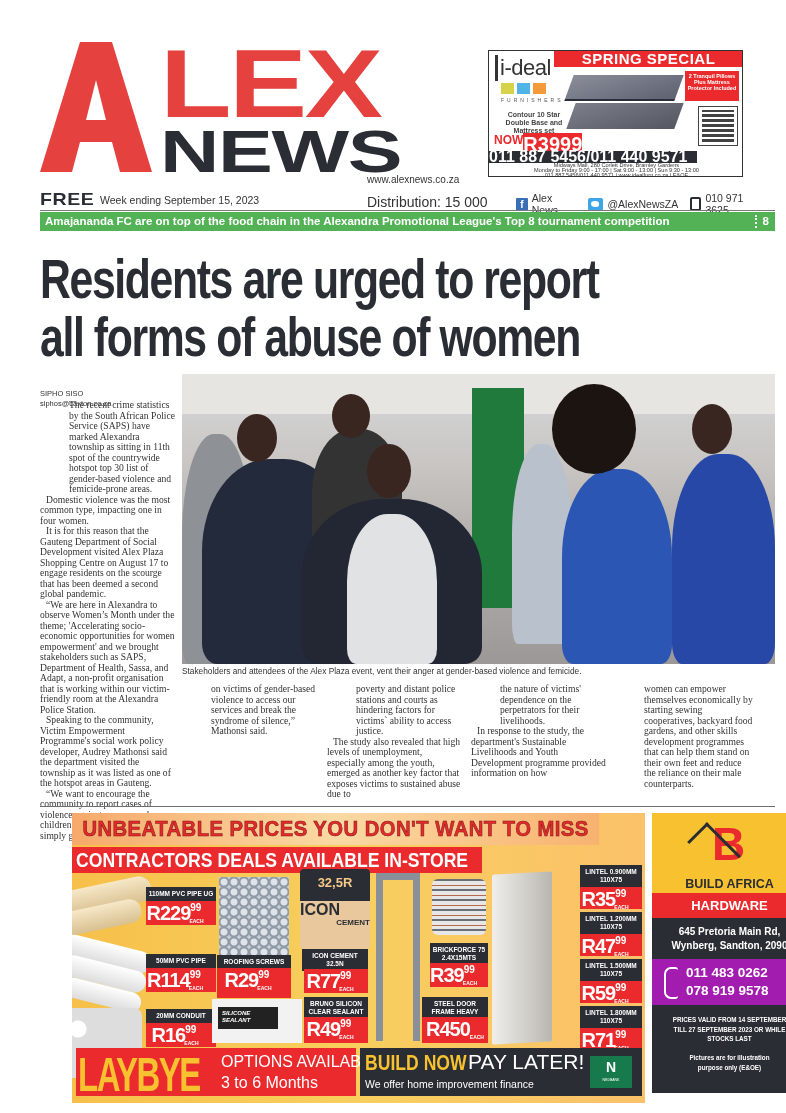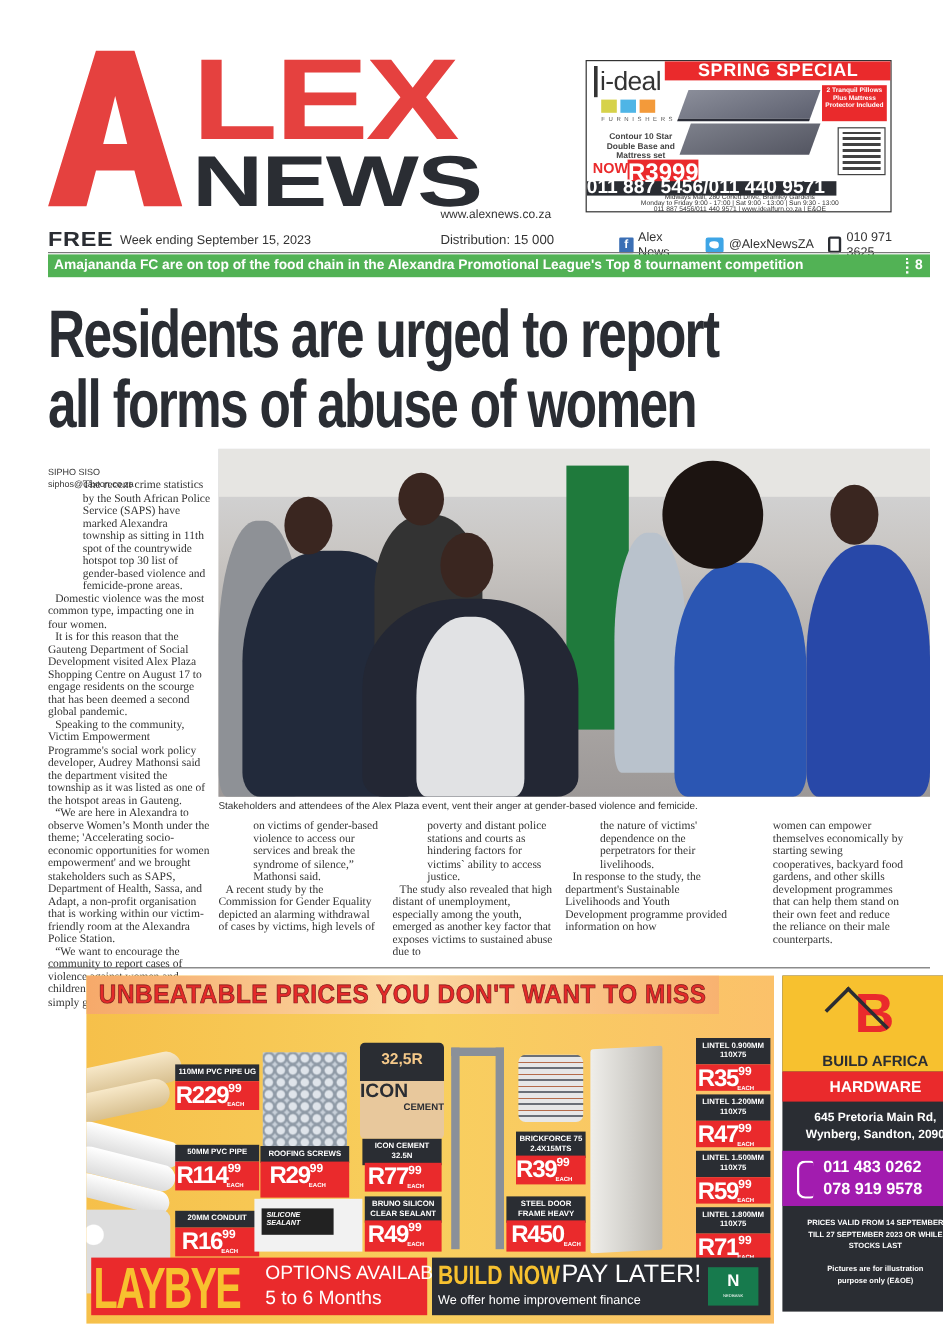--- a/index.html
+++ b/index.html
@@ -11,21 +11,21 @@
   .logo-a { position: absolute; left: 0; top: 0; width: 112px; height: 130px; }
   .logo-alex-rest { position: absolute; left: 120px; top: 0; font-family: "Liberation Sans", sans-serif; font-weight: 700;
     font-size: 96px; line-height: 84px; color: #e5413f; letter-spacing: -2px; transform: scaleX(1.22); transform-origin: left top; height: 84px; }
   .logo-news { position: absolute; left: 120px; top: 88px; font-family: "Liberation Sans", sans-serif; font-weight: 700;
     font-size: 60px; line-height: 44px; color: #2a2d33; letter-spacing: -1px; transform: scaleX(1.37); transform-origin: left top; }
   .website { position: absolute; left: 367px; top: 174px; font-size: 10px; color: #333; }
 
   .free-row { position: absolute; left: 40px; top: 190px; width: 735px; height: 20px; }
   .free { position: absolute; left: 0; top: 0; font-size: 17px; font-weight: 700; color: #2a2d33; letter-spacing: 0.5px; transform: scaleX(1.15); transform-origin: left; }
   .week { position: absolute; left: 60px; top: 4px; font-size: 10.5px; color: #333; }
-  .distribution { position: absolute; left: 327px; top: 4px; font-size: 11px; color: #333; }
+  .distribution { position: absolute; left: 327px; top: 4px; font-size: 14px; color: #333; }
   .socials { position: absolute; left: 476px; top: 2px; display: flex; align-items: center; font-size: 10.5px; color: #333; }
   .soc { display: flex; align-items: center; margin-right: 12px; }
   .fb-icon { width: 13px; height: 13px; background: #3b6fb5; color: #fff; font-size: 10px; font-weight: 700; text-align: center; line-height: 14px; margin-right: 4px; border-radius: 1px; }
   .tw-icon { width: 15px; height: 13px; background: #3ea5e6; border-radius: 2px; margin-right: 4px; position: relative; }
   .tw-icon::after { content: ""; position: absolute; left: 3px; top: 3px; width: 8px; height: 6px; background: #fff; border-radius: 50% 50% 40% 60%; }
   .phone-icon { width: 12px; height: 14px; border: 2px solid #2a2d33; border-radius: 2px; margin-right: 4px; }
 
   .rule-top { position: absolute; left: 40px; top: 210px; width: 735px; height: 1px; background: #7a7a7a; }
   .ticker { position: absolute; left: 40px; top: 212px; width: 735px; height: 19px; background: #52b255; color: #fff; font-weight: 700; font-size: 11.5px; line-height: 19px; padding-left: 5px; }
   .ticker-page { position: absolute; right: 6px; top: 0; font-weight: 700; }
@@ -199,22 +199,22 @@
 
 <div class="byline">
   <div>SIPHO SISO</div>
   <div>siphos@caxton.co.za</div>
 </div>
 
 <div class="col-left body-text">
   <p class="first">The recent crime statistics by the South African Police Service (SAPS) have marked Alexandra township as sitting in 11th spot of the countrywide hotspot top 30 list of gender-based violence and femicide-prone areas.</p>
   <p>Domestic violence was the most common type, impacting one in four women.</p>
   <p>It is for this reason that the Gauteng Department of Social Development visited Alex Plaza Shopping Centre on August 17 to engage residents on the scourge that has been deemed a second global pandemic.</p>
+  <p>“We are here in Alexandra to observe Women’s Month under the theme; 'Accelerating socio-economic opportunities for women empowerment' and we brought stakeholders such as SAPS, Department of Health, Sassa, and Adapt, a non-profit organisation that is working within our victim-friendly room at the Alexandra Police Station.</p>
   <p>Speaking to the community, Victim Empowerment Programme's social work policy developer, Audrey Mathonsi said the department visited the township as it was listed as one of the hotspot areas in Gauteng.</p>
-  <p>“We are here in Alexandra to observe Women’s Month under the theme; 'Accelerating socio-economic opportunities for women empowerment' and we brought stakeholders such as SAPS, Department of Health, Sassa, and Adapt, a non-profit organisation that is working within our victim-friendly room at the Alexandra Police Station.</p>
   <p>“We want to encourage the community to report cases of violence against women and children as many of these cases simply go unreported. We call</p>
 </div>
 
 <div class="photo">
   <div class="sky"></div>
   <div class="banner"></div>
   <div class="person" style="left:0;top:60px;width:70px;height:230px;background:#8e9196"></div>
   <div class="person" style="left:20px;top:85px;width:150px;height:205px;background:#222a3b"></div>
   <div class="head" style="left:55px;top:40px;width:40px;height:48px"></div>
   <div class="person" style="left:130px;top:55px;width:90px;height:140px;background:#333"></div>
@@ -225,39 +225,39 @@
   <div class="person" style="left:330px;top:70px;width:60px;height:200px;background:#b9c2cc"></div>
   <div class="person" style="left:380px;top:95px;width:110px;height:195px;background:#2b56b3"></div>
   <div class="head" style="left:370px;top:10px;width:84px;height:90px;background:#1c1411"></div>
   <div class="person" style="left:490px;top:80px;width:103px;height:210px;background:#2848a8"></div>
   <div class="head" style="left:510px;top:30px;width:40px;height:50px"></div>
 </div>
 <div class="caption">Stakeholders and attendees of the Alex Plaza event, vent their anger at gender-based violence and femicide.</div>
 
 <div class="col col2 body-text">
   <p class="first">on victims of gender-based violence to access our services and break the syndrome of silence,” Mathonsi said.</p>
-  <p>A recent study by the Commission for Gender Equality depicted an alarming withdrawal of cases by victims, high levels of</p>
 </div>
 <div class="col col3 body-text">
   <p class="first">poverty and distant police stations and courts as hindering factors for victims` ability to access justice.</p>
-  <p>The study also revealed that high distant of unemployment, especially among the youth, emerged as another key factor that exposes victims to sustained abuse due to</p>
+  <p>The study also revealed that high levels of unemployment, especially among the youth, emerged as another key factor that exposes victims to sustained abuse due to</p>
 </div>
 <div class="col col4 body-text">
   <p class="first">the nature of victims' dependence on the perpetrators for their livelihoods.</p>
   <p>In response to the study, the department's Sustainable Livelihoods and Youth Development programme provided information on how</p>
 </div>
 <div class="col col5 body-text">
   <p class="first">women can empower themselves economically by starting sewing cooperatives, backyard food gardens, and other skills development programmes that can help them stand on their own feet and reduce the reliance on their male counterparts.</p>
 </div>
 
 <div class="rule-bottom"></div>
 
 <div class="ad-build">
   <div class="ad-main">
     <div class="ad-unbeatable">UNBEATABLE PRICES YOU DON'T WANT TO MISS</div>
+    <div class="ad-contractors"><span>CONTRACTORS DEALS AVAILABLE IN-STORE</span></div>
 
     <div class="pipe pipe-ug" style="left:-10px;top:70px;width:90px;height:26px;transform:rotate(-12deg)"></div>
     <div class="pipe pipe-ug" style="left:-10px;top:92px;width:80px;height:24px;transform:rotate(-12deg)"></div>
     <div class="pipe" style="left:-10px;top:130px;width:90px;height:22px;transform:rotate(14deg)"></div>
     <div class="pipe" style="left:-10px;top:150px;width:85px;height:22px;transform:rotate(14deg)"></div>
     <div class="pipe" style="left:-10px;top:172px;width:80px;height:20px;transform:rotate(14deg)"></div>
     <div class="pipe" style="left:-10px;top:195px;width:80px;height:70px;border-radius:8px;background:radial-gradient(circle at 20% 30%,#fff 0 8px,#ddd 9px) , #e5e5e5"></div>
 
     <div class="tag" style="left:74px;top:74px;width:70px">110MM PVC PIPE UG</div>
     <div class="price" style="left:74px;top:88px;width:70px;height:24px"><span class="big">R229</span><span class="cents">99</span><span class="each">EACH</span></div>
@@ -303,21 +303,21 @@
       <div class="price" style="position:relative;width:62px;height:22px"><span class="big">R47</span><span class="cents">99</span><span class="each">EACH</span></div>
       <div class="tag" style="position:relative;width:62px;margin-top:3px">LINTEL 1.500MM 110X75</div>
       <div class="price" style="position:relative;width:62px;height:22px"><span class="big">R59</span><span class="cents">99</span><span class="each">EACH</span></div>
       <div class="tag" style="position:relative;width:62px;margin-top:3px">LINTEL 1.800MM 110X75</div>
       <div class="price" style="position:relative;width:62px;height:22px"><span class="big">R71</span><span class="cents">99</span><span class="each">EACH</span></div>
     </div>
 
     <div class="laybye">
       <div class="word">LAYBYE</div>
       <div class="opt">OPTIONS AVAILABLE</div>
-      <div class="months">5 to 6 Months</div>
+      <div class="months">3 to 6 Months</div>
     </div>
 
     <div class="buildnow">
       <div class="bn">BUILD NOW</div>
       <div class="pl">PAY LATER!</div>
       <div class="sub">We offer home improvement finance</div>
       <div class="nedbank">
         <span class="n">N</span>
         <span>NEDBANK</span>
       </div>

